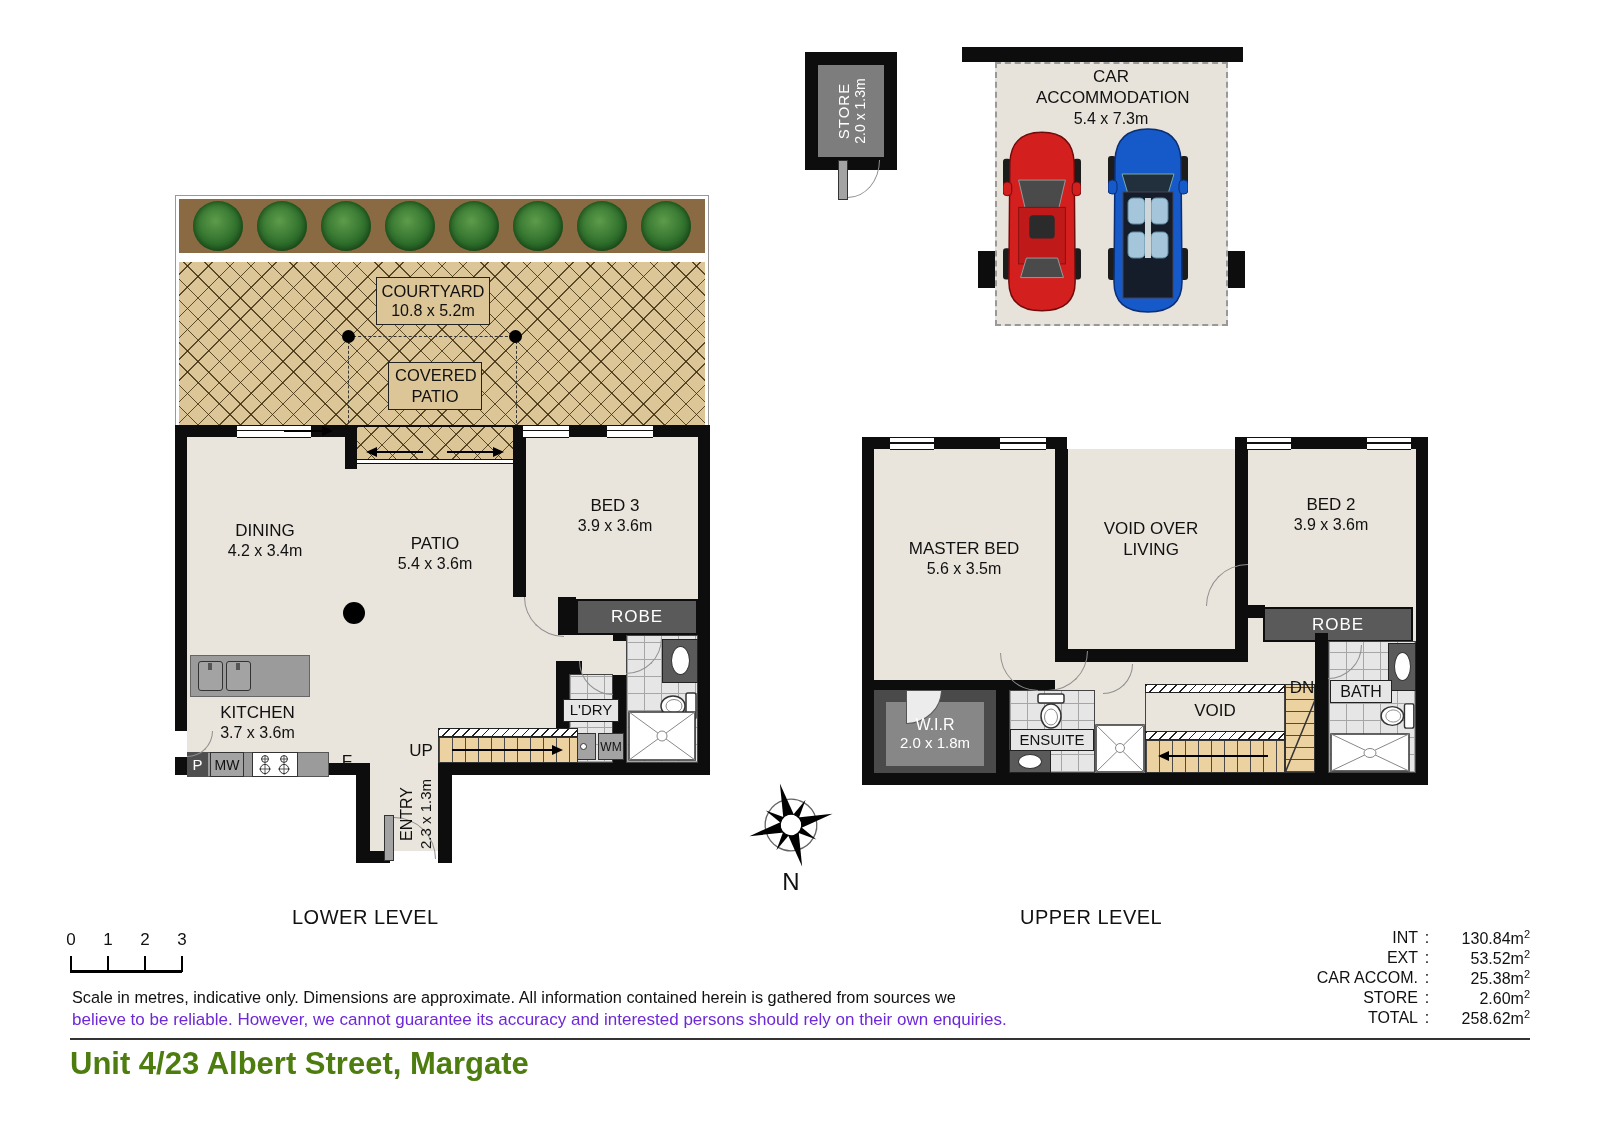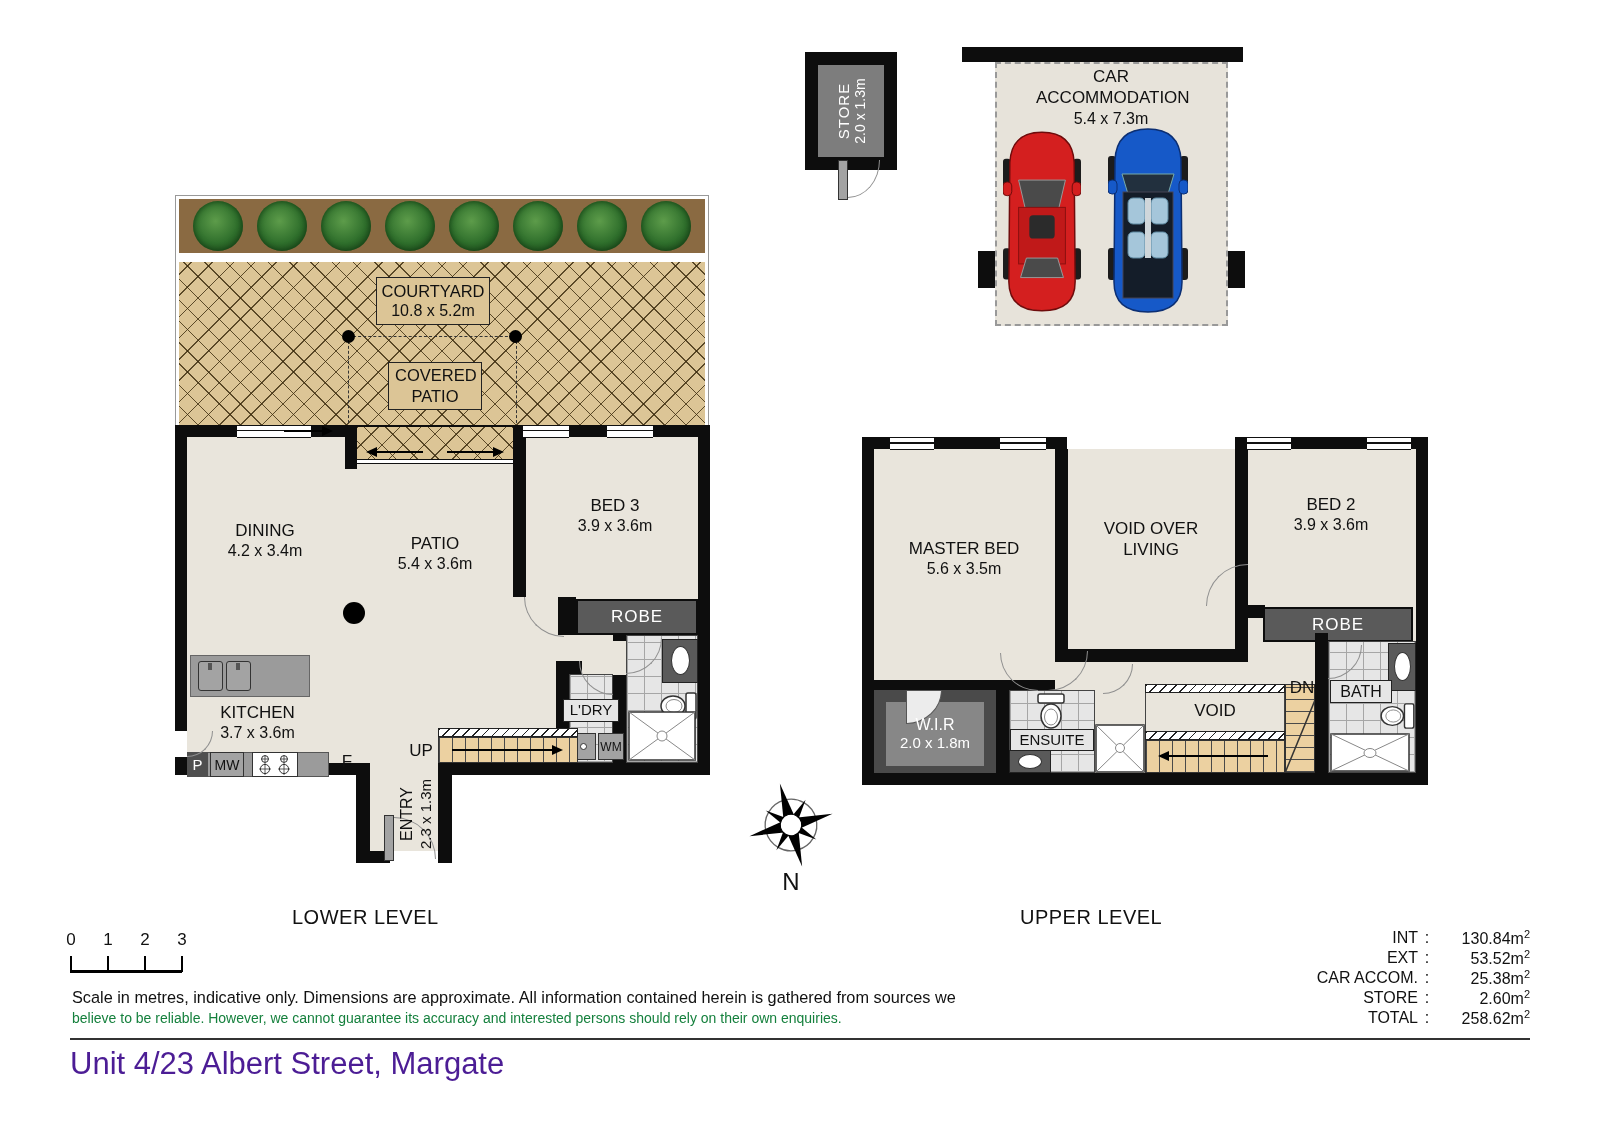--- a/index.html
+++ b/index.html
@@ -413,17 +413,17 @@
       <span class="av"><span>2.60</span><span>m</span><sup>2</sup></span>
     </div>
     <div class="arow">
       <span class="al">TOTAL</span>
       <span class="as">:</span>
       <span class="av"><span>258.62</span><span>m</span><sup>2</sup></span>
     </div>
   </div>
 
   <div class="abs" style="left:72px;top:988px;font-size:16.3px;color:#111">Scale in metres, indicative only. Dimensions are approximate. All information contained herein is gathered from sources we</div>
-  <div class="abs" style="left:72px;top:1010px;font-size:14px;color:#15803d">believe to be reliable. However, we cannot guarantee its accuracy and interested persons should rely on their own enquiries.</div>
+  <div class="abs" style="left:72px;top:1010px;font-size:17px;color:#6d28d9">believe to be reliable. However, we cannot guarantee its accuracy and interested persons should rely on their own enquiries.</div>
   <div class="abs" style="left:70px;top:1038px;width:1460px;height:2px;background:#333"></div>
-  <div class="abs" style="left:70px;top:1046px;font-size:31px;font-weight:normal;color:#4c1d95">Unit 4/23 Albert Street, Margate</div>
+  <div class="abs" style="left:70px;top:1046px;font-size:31px;font-weight:bold;color:#4d7c0f">Unit 4/23 Albert Street, Margate</div>
 
 </div>
 
 </body></html>

